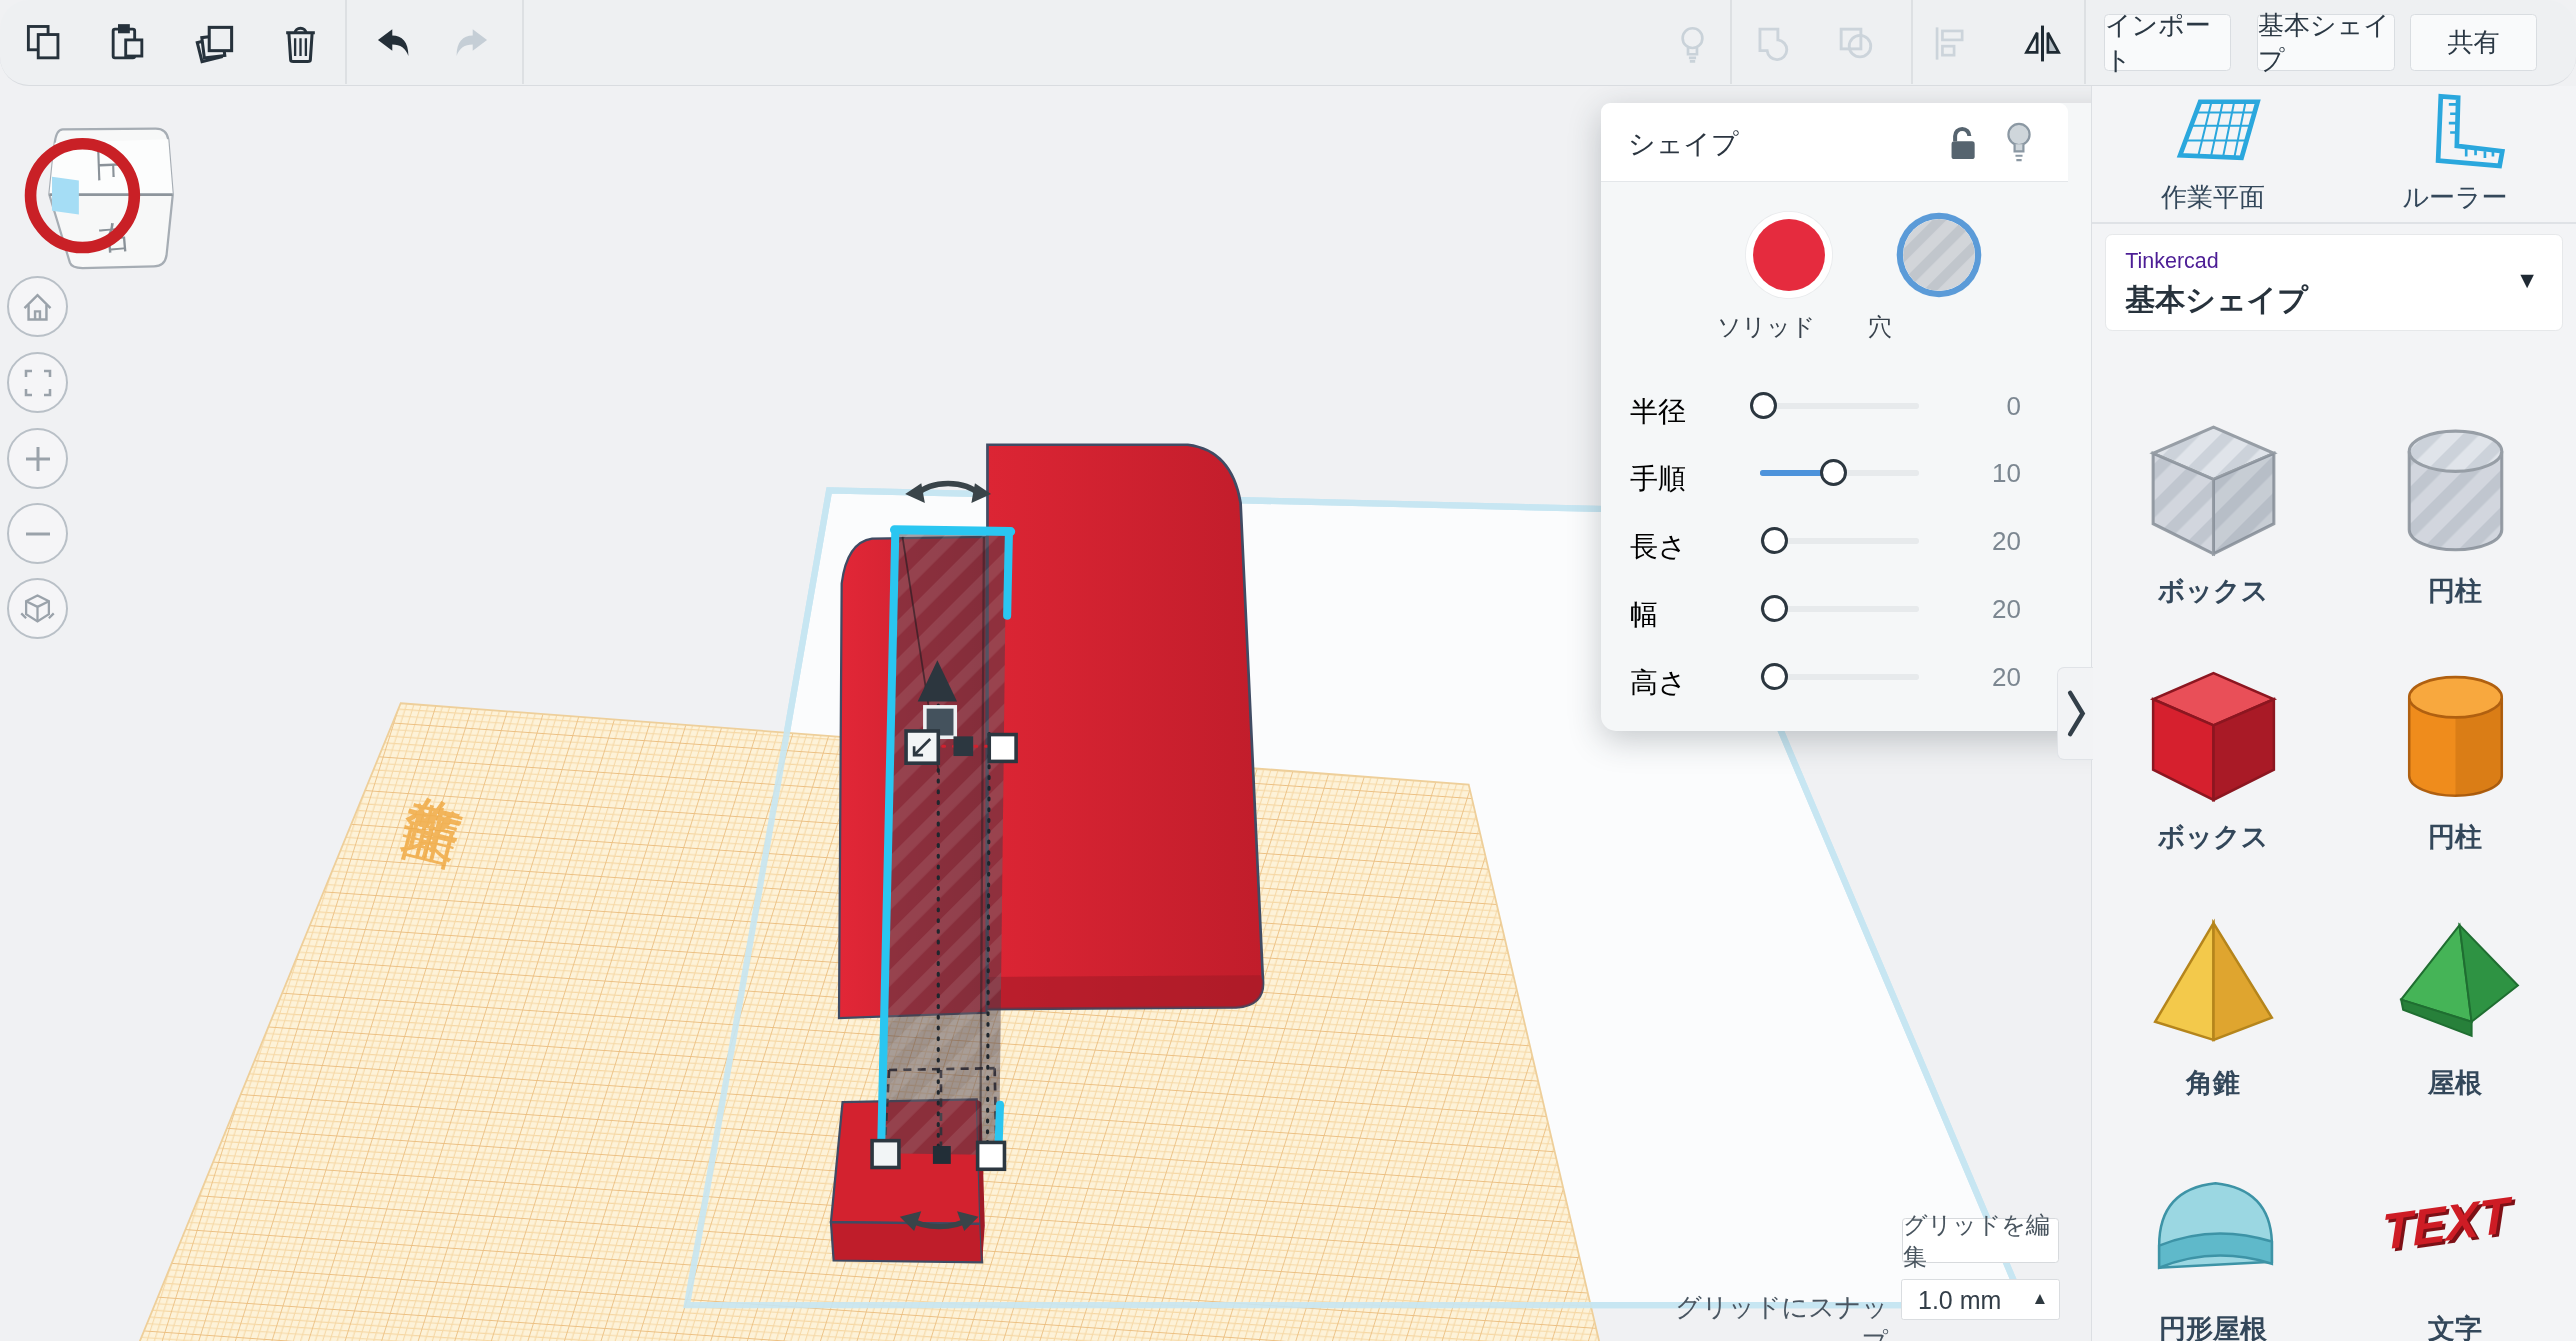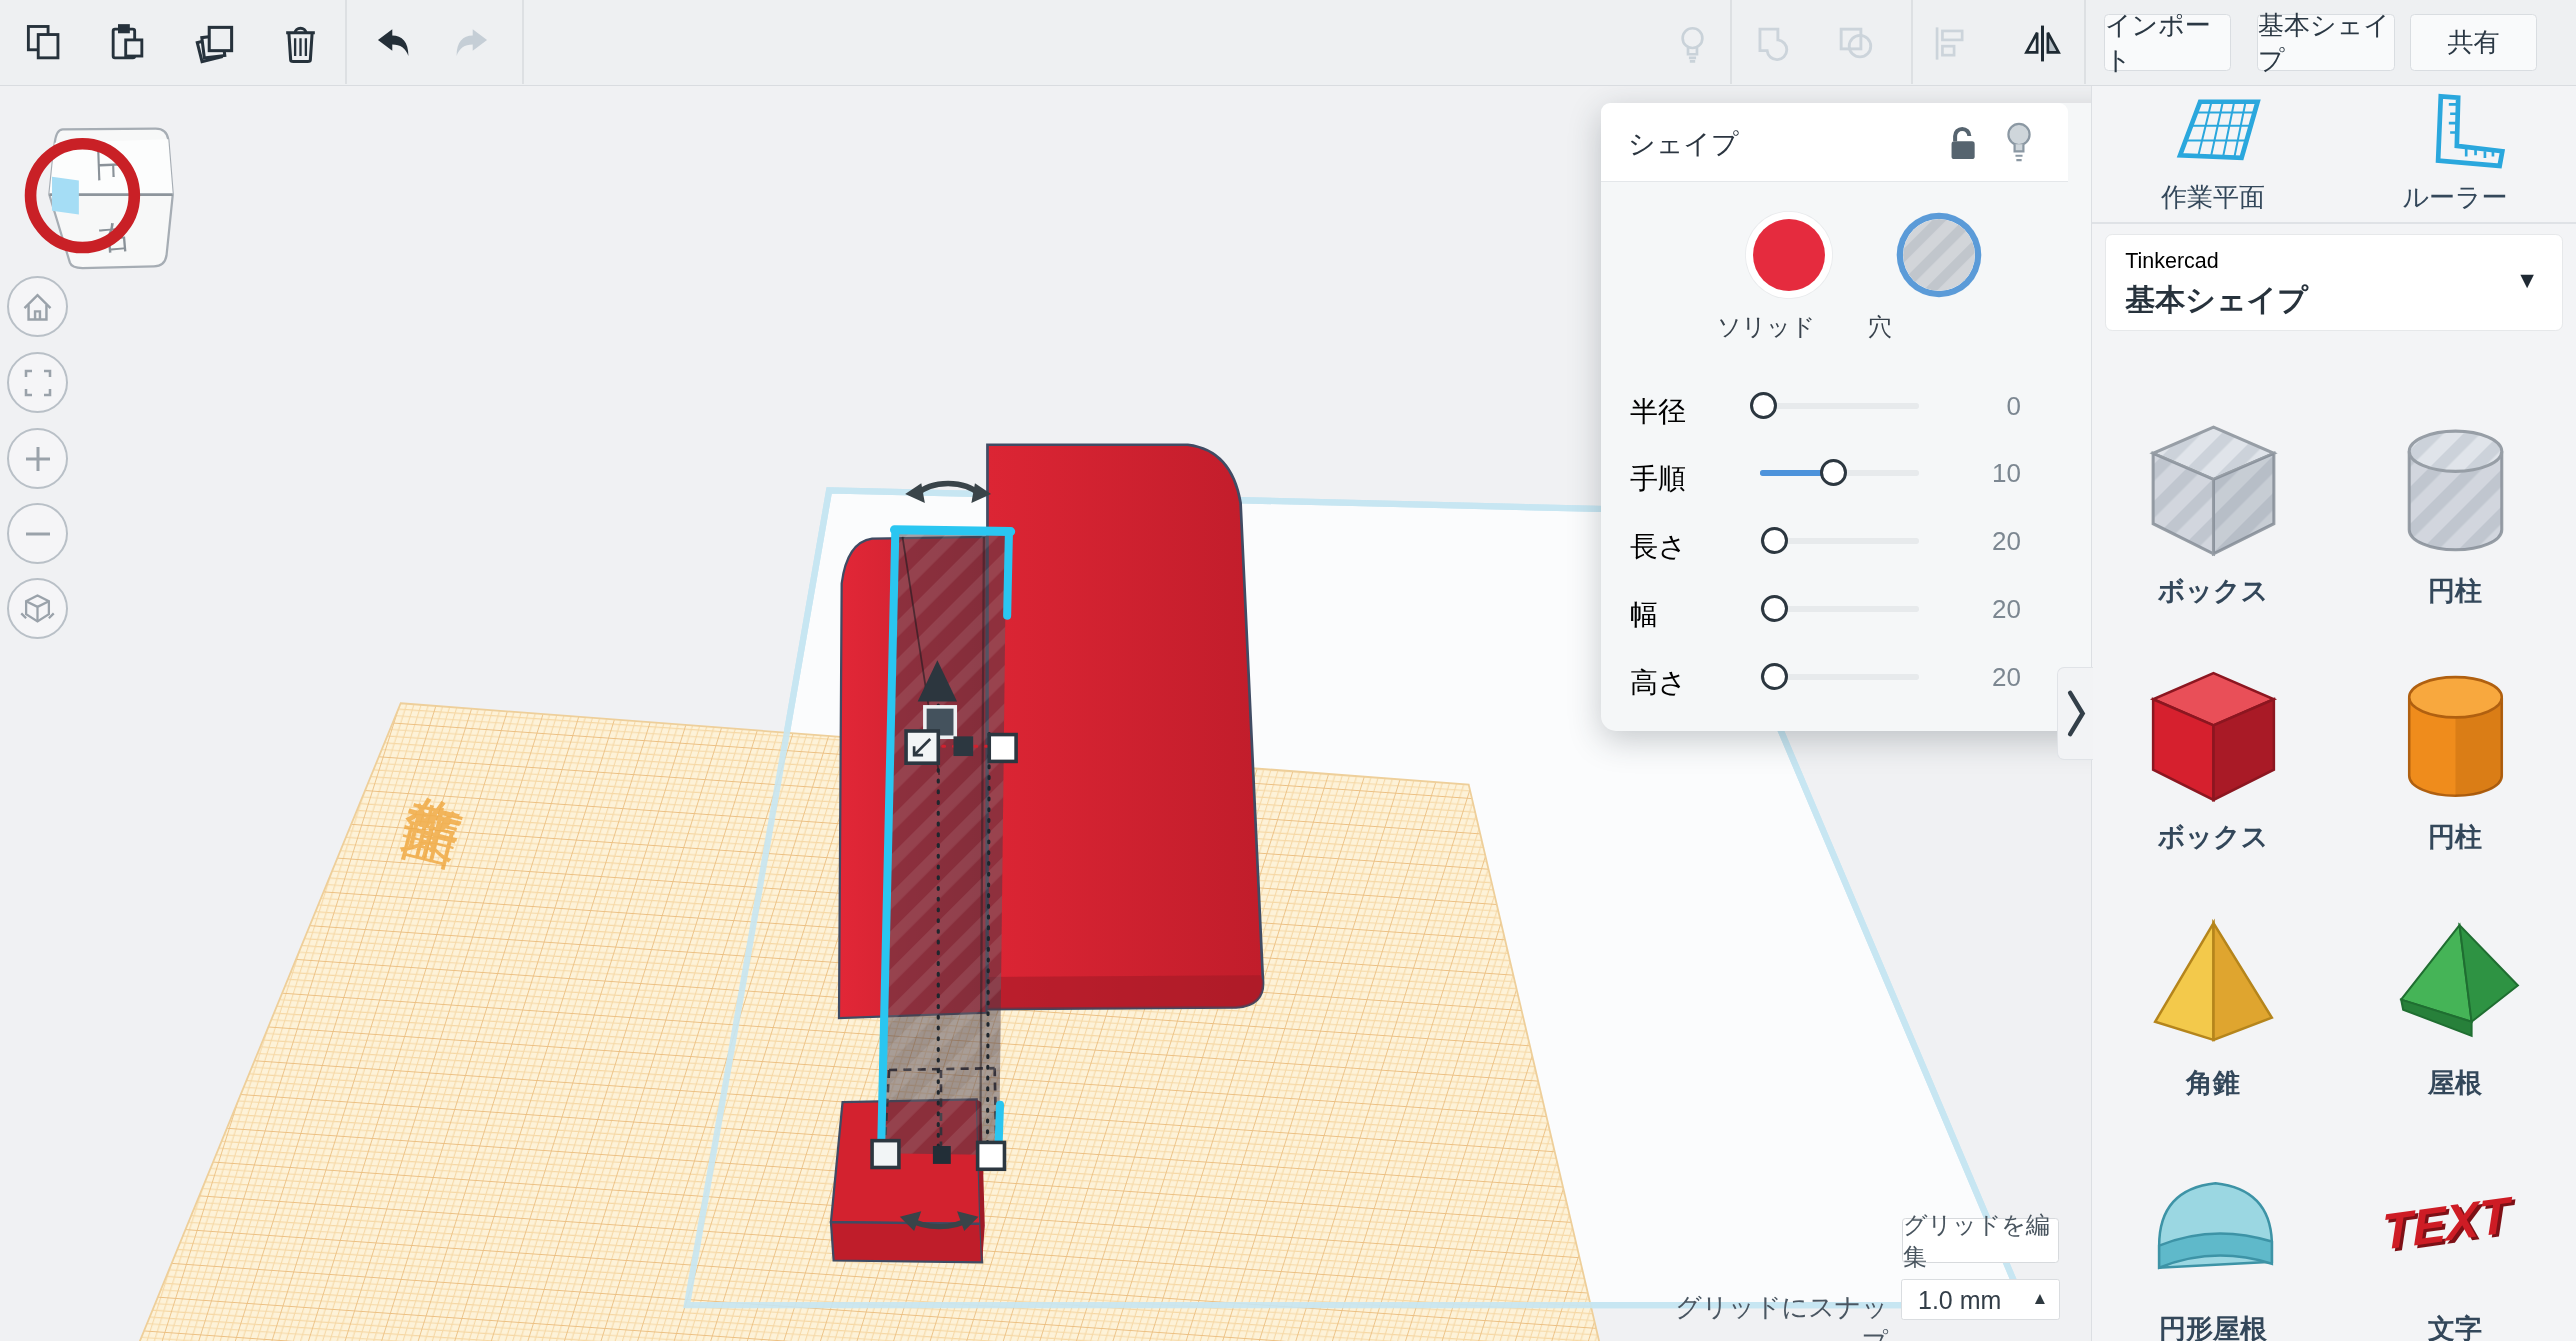--- a/index.html
+++ b/index.html
@@ -2,21 +2,21 @@
 <html style="font-size:14.3px"><head>
 <meta charset="utf-8">
 <style>
   * { margin:0; padding:0; box-sizing:border-box; }
   html,body { width:2576px; height:1342px; overflow:hidden;
     font-family:"Liberation Sans","DejaVu Sans",sans-serif; background:#f0f1f3; }
   .abs { position:absolute; }
 
   
   #toolbar { position:absolute; left:0; top:0; width:2576px; height:86px;
-    background:#eef0f2; border-bottom:1.8px solid #d9dce0; z-index:20; }
+    background:#eef0f2; border-bottom:1.8px solid #d9dce0; z-index:20;border-radius:29px; }
   .tbtn { position:absolute; top:21.5px; width:43px; height:43px; cursor:pointer; }
   .tsep { position:absolute; top:0; width:1.8px; height:84px; background:#dde0e3; }
   .tb-btn { position:absolute; top:14.3px; height:57px; background:#f9fafb;
     border:1.8px solid #d9dde1; border-radius:4.5px; color:#2b3844; font-size:26px;
     display:flex; align-items:center; justify-content:center; cursor:pointer; }
 
   
   .navcircle { position:absolute; left:7.2px; width:61px; height:61px; border-radius:50%;
     border:2.7px solid #b9c0c7; background:rgba(247,248,249,.65);
     display:flex; align-items:center; justify-content:center; z-index:6; cursor:pointer; }
@@ -50,21 +50,21 @@
     display:flex; align-items:center; justify-content:center; }
 
   
   #sidebar { position:absolute; left:2091px; top:86px; width:485px; height:1256px;
     background:#f3f4f6; border-left:1.8px solid #dcdfe3; z-index:10; }
   .tooltile { position:absolute; top:0px; width:242px; height:134px; cursor:pointer;
     display:flex; flex-direction:column; align-items:center; justify-content:flex-start; }
   .toollabel { font-size:26px; color:#33475a; margin-top:5.4px; }
   #libdrop { position:absolute; left:12.5px; top:148px; width:458px; height:97px;
     background:#ffffff; border-radius:7.2px; border:0.9px solid #e6e8ea; cursor:pointer; }
-  #lib-brand { position:absolute; left:19.7px; top:14.3px; font-size:21.5px; color:#000000; }
+  #lib-brand { position:absolute; left:19.7px; top:14.3px; font-size:21.5px; color:#4c1d95; }
   #lib-title { position:absolute; left:19.7px; top:45px; font-size:30px; font-weight:600; color:#27323c; }
   #lib-caret { position:absolute; right:23px; top:32px; font-size:23px; color:#1f2933; }
   .shapetile { position:absolute; width:242px; height:233px; cursor:pointer;
     display:flex; flex-direction:column; align-items:center; }
   .shapetile svg { margin-top:3.6px; }
   .shapelabel { font-size:27px; font-weight:600; color:#33475a; margin-top:1.8px; }
 
   
   #editgrid { position:absolute; left:1902px; top:1218px; width:157px; height:45px;
     background:#ffffff; border:1.8px solid #d7dadd; border-radius:3.6px; z-index:6;

